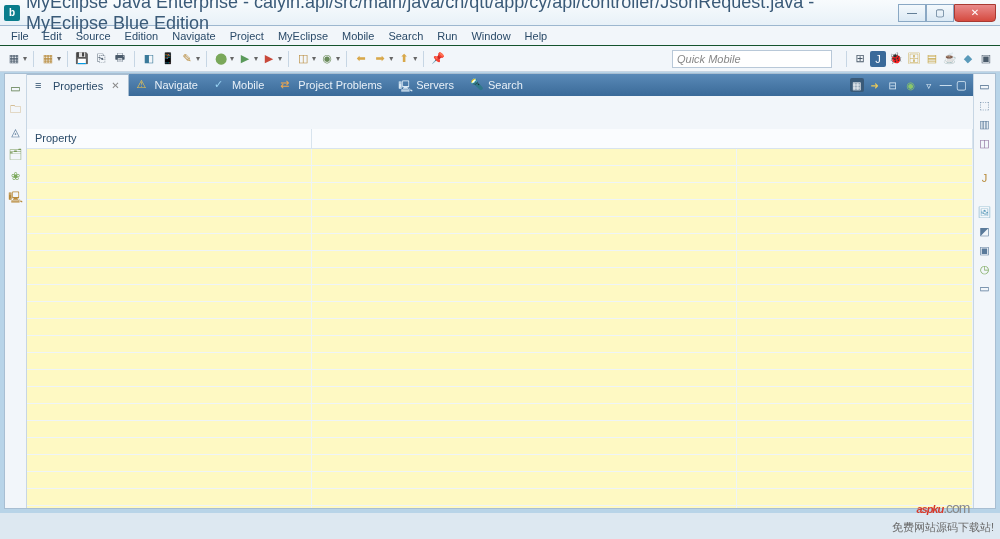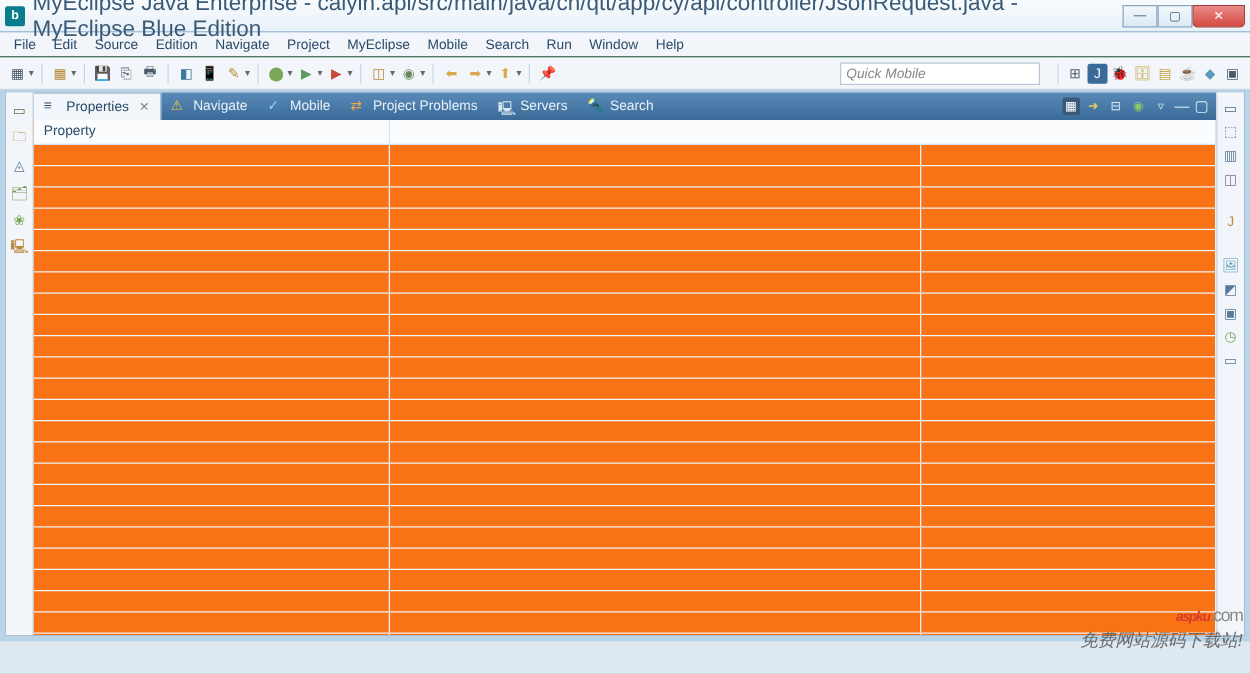--- a/index.html
+++ b/index.html
@@ -39,35 +39,35 @@
 .view-tab { display:flex; align-items:center; padding: 0 8px; gap:4px; color:#e8f0f8; font-size:11px; }
 .view-tab.active { background:#f2f6fa; color:#2a4a68; border-top:1px solid #a8bed2; border-right:1px solid #a8bed2; }
 .view-tab .tab-icon { width:14px; height:14px; display:inline-block; }
 .view-tab .close-x { font-size:10px; color:#888; margin-left:4px; }
 .view-tab-spacer { flex:1; }
 .view-toolbar { display:flex; align-items:center; gap:4px; padding: 0 6px; }
 .view-toolbar .vt-icon { width:14px; height:14px; font-size:10px; color:#d8e8f4; display:flex; align-items:center; justify-content:center; }
 .vt-min { color:#d8e8f4; font-size:12px; }
 
 
-.prop-table { flex:1; background:#f97316; overflow:hidden; }
+.prop-table { flex:1; background:#fef9c3; overflow:hidden;margin-top:33px; }
 .prop-header { height: 20px; display:flex; background:#fafcfe; border-bottom:1px solid #d8e4ee; }
 .prop-header .col { padding: 3px 8px; color:#2a4a68; border-right:1px solid #d8e4ee; }
 .col-property { width: 285px; }
 .col-value { width: 425px; }
 .col-extra { flex:1; }
 .prop-rows { }
 .prop-row { height: 17px; border-bottom:1px solid #eef4f8; display:flex; }
 .prop-row .cell { border-right:1px solid #eef4f8; }
 
 
-.watermark { position:absolute; right: 6px; bottom: 17px; text-align:right; pointer-events:none; }
+.watermark { position:absolute; right: 6px; bottom: 4px; text-align:center; pointer-events:none; }
 .watermark .logo { font-size: 26px; font-style: italic; font-weight: bold; color:#d83a2a; letter-spacing:-1px; }
 .watermark .logo .com { color:#888; font-size:14px; font-style:normal; font-weight:normal; }
-.watermark .sub { font-size:14px; color:#6a6a6a;font-style:italic; }
+.watermark .sub { font-size:11px; color:#6a6a6a; }
 .status-strip { position:absolute; left:0; right:0; bottom:0; height:26px; background:#dde8f1; }
 </style>
 </head>
 <body>
 
 <div class="titlebar">
   <div class="app-icon">b</div>
   <div class="title-text">MyEclipse Java Enterprise - caiyin.api/src/main/java/cn/qtt/app/cy/api/controller/JsonRequest.java - MyEclipse Blue Edition</div>
   <div class="win-controls">
     <div class="win-btn">—</div>

